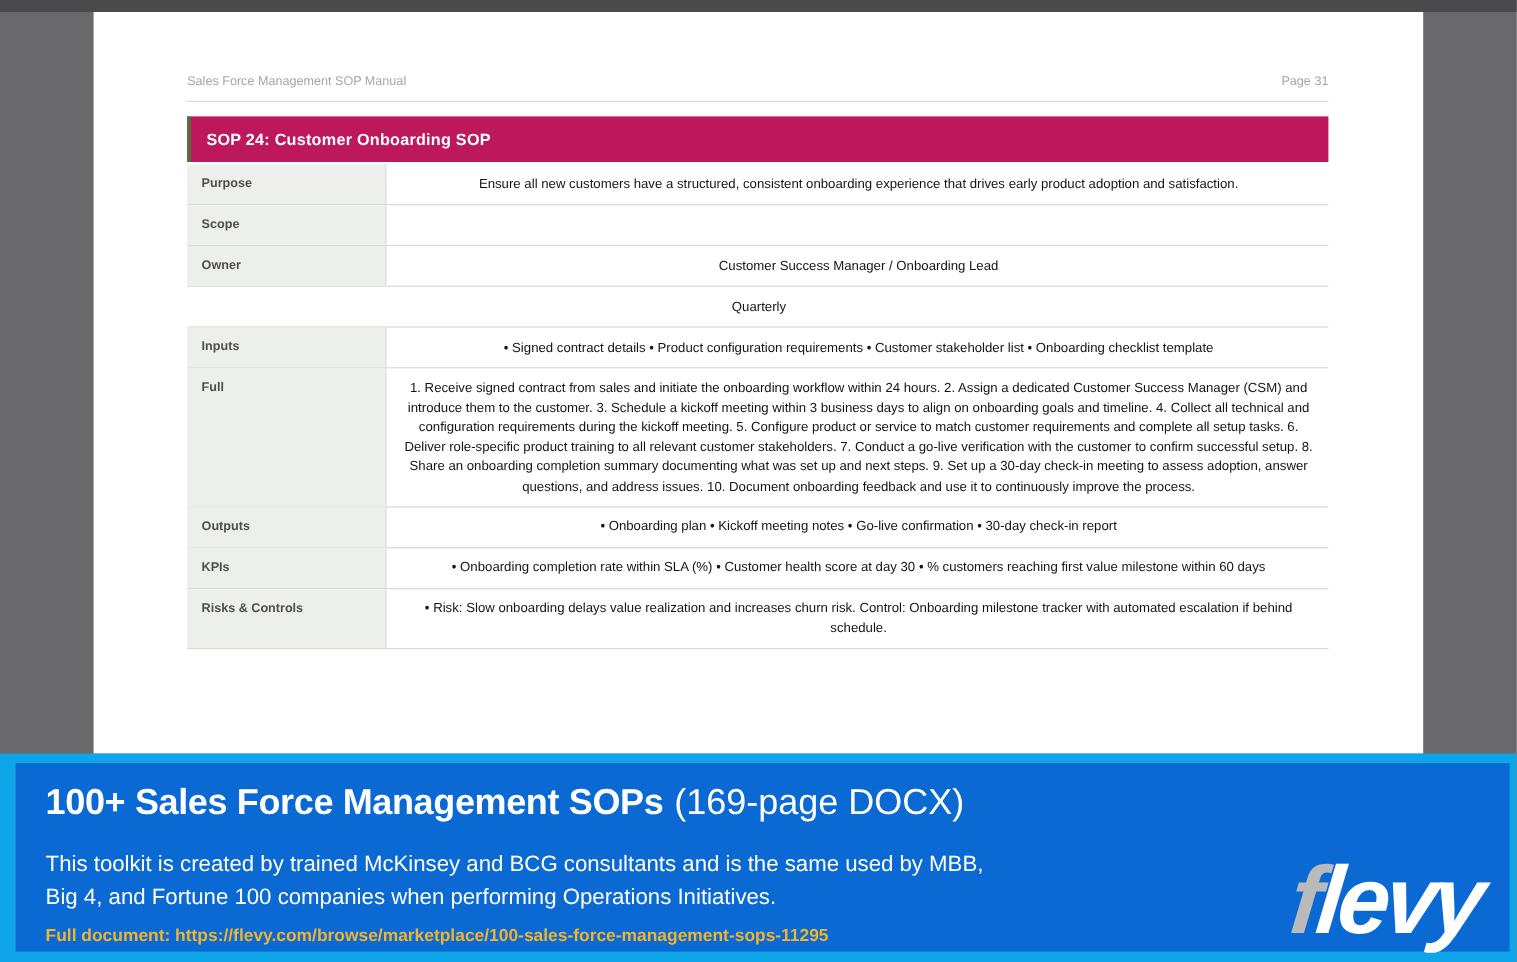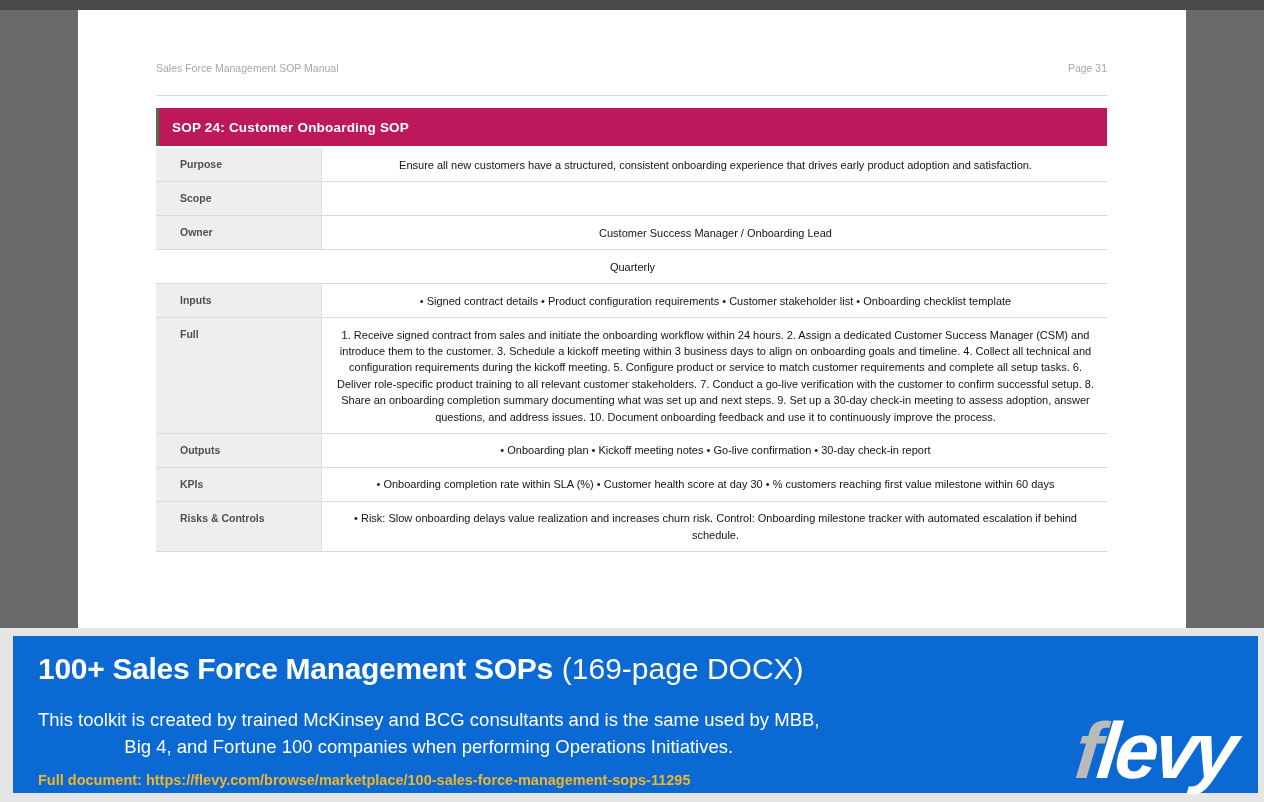--- a/index.html
+++ b/index.html
@@ -13,47 +13,46 @@
     position:absolute; left:0; top:0; width:1264px; height:10px;
     background:#4a4a4c;
   }
   .page {
     position:absolute; left:78px; top:10px; width:1108px; height:618px;
     background:#ffffff;
   }
   .page-content { margin:52px 79px 0 78px; }
   .doc-header {
     display:flex; justify-content:space-between; align-items:flex-end;
-    color:#a6a6a6; font-size:10.5px; padding-bottom:21px;
+    color:#a6a6a6; font-size:10.5px; padding-bottom:10px;
     border-bottom:1px solid #d9d9d9;
   }
   .sop-title-bar {
     margin-top:12px; background:#be185d; height:38px;
     display:flex; align-items:center; padding-left:13px;
     border-left:3px solid #55703d;
   }
   .sop-title { color:#ffffff; font-weight:bold; font-size:13.5px; letter-spacing:0.2px; }
   .sop-table { margin-top:2px; border-bottom:1px solid #d9d9d9; }
   .t-row { display:flex; border-bottom:1px solid #d9d9d9; min-height:34px; }
   .t-row:last-child { border-bottom:none; }
   .cell-label {
     width:166px; flex:0 0 166px; background:#edefec;
     border-right:1px solid #dcdedc;
     color:#4f4f4f; font-weight:bold; font-size:10.5px;
-    padding:10px 8px 8px 24px;
+    padding:10px 8px 8px 12px;
   }
   .cell-body {
     flex:1; font-size:11px; color:#141414; line-height:16.4px;
     padding:8.5px 10px 8px 12px;
     text-align:center;
   }
   .banner {
     position:absolute; left:0; top:628px; width:1264px; height:174px;
-    background:#e5e5e5;
-    text-align:center;
+    background:#0ea5e9;
   }
   .banner-inner {
     position:absolute; left:13px; top:8px; right:6px; bottom:9px;
     background:#0a69d2;
   }
   .banner-title {
     position:absolute; left:25px; top:16px;
     color:#ffffff; font-size:30px; white-space:nowrap;
   }
   .banner-title .bold { font-weight:bold; letter-spacing:-0.3px; }

